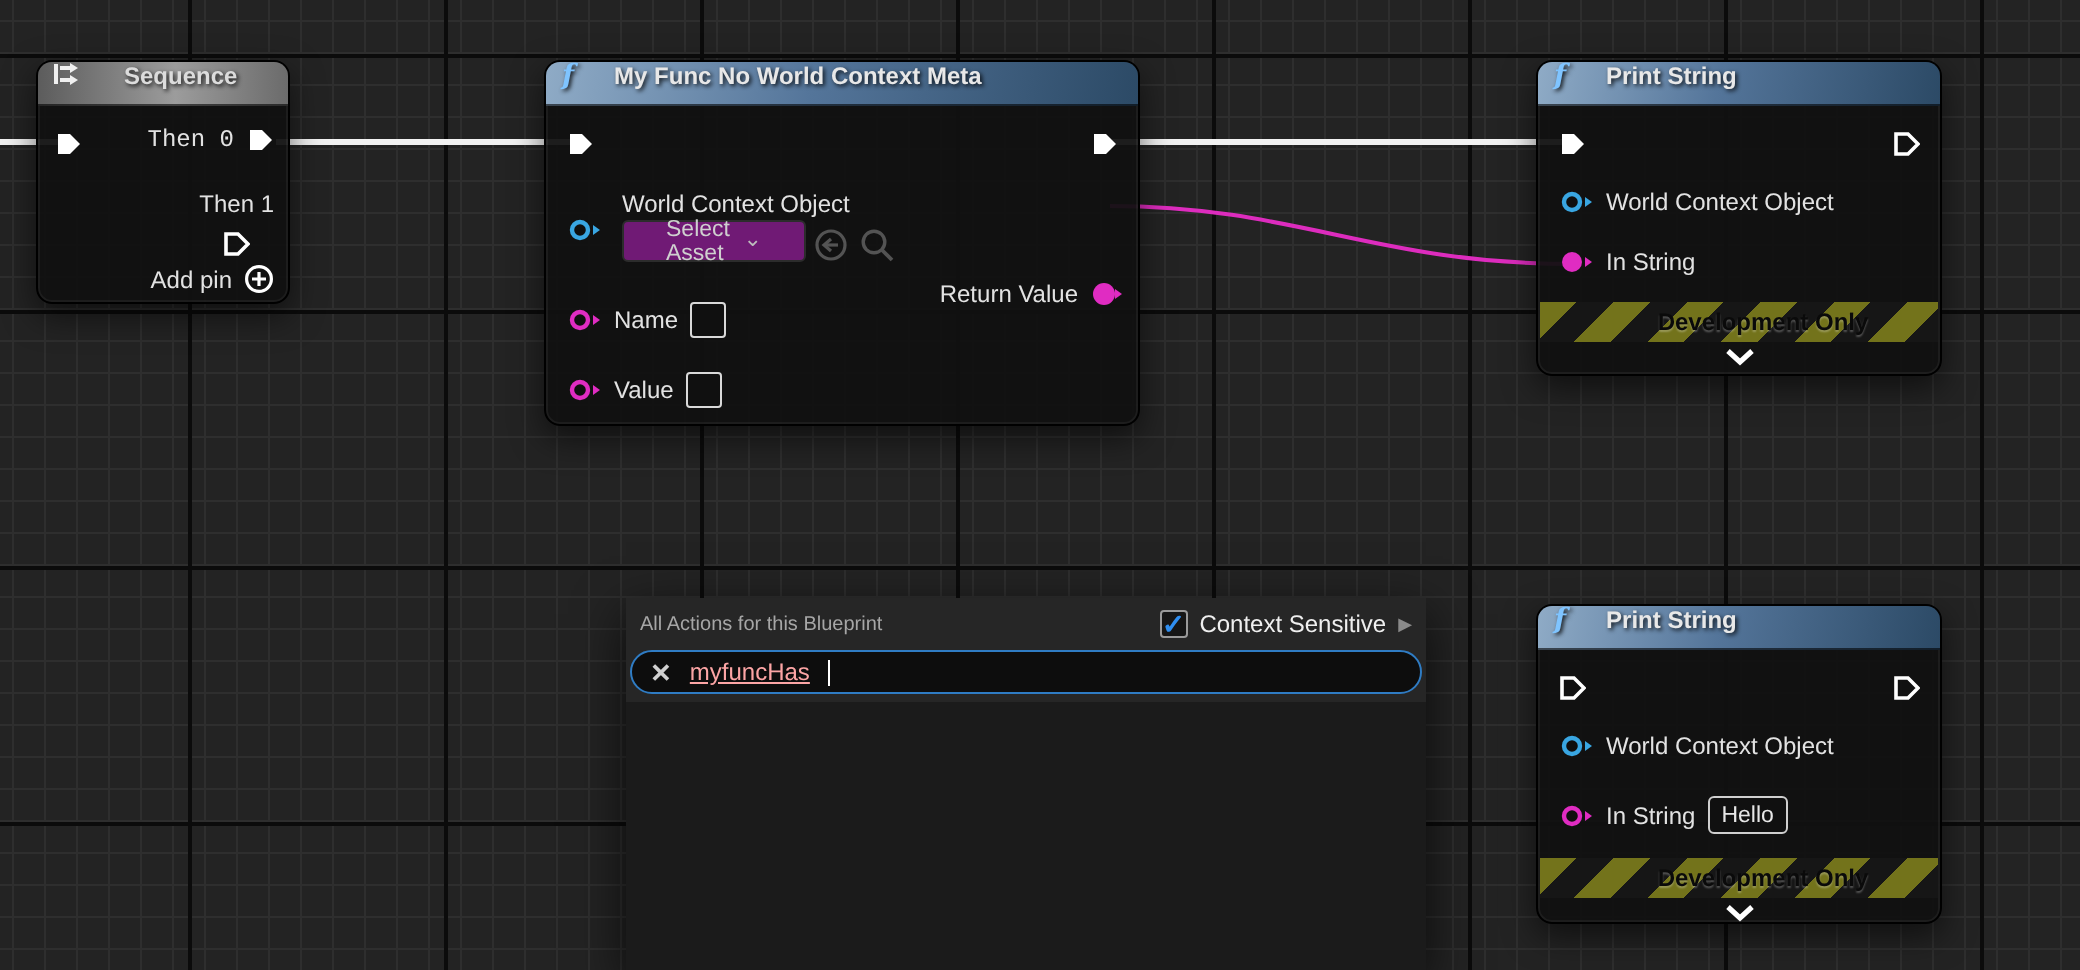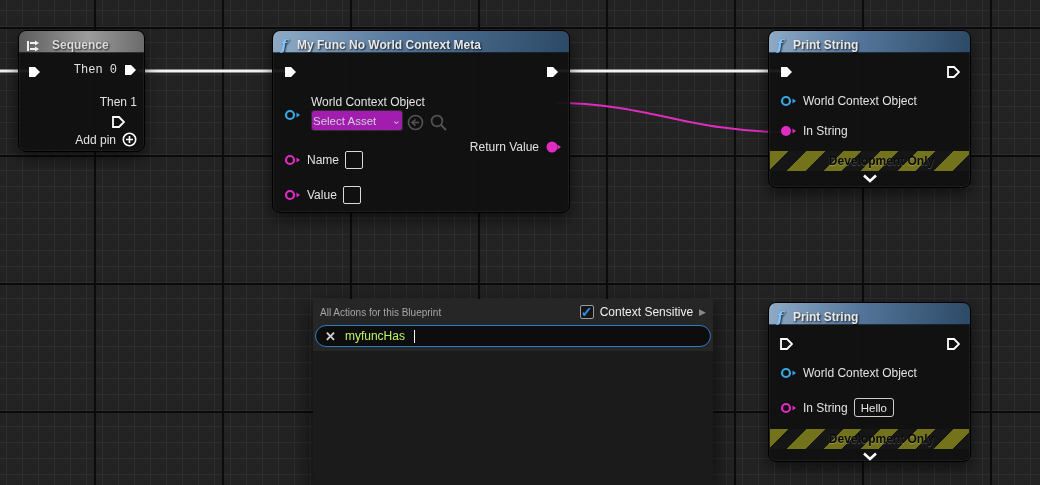--- a/index.html
+++ b/index.html
@@ -25,21 +25,21 @@
   .node {
     position:absolute; z-index:2;
     background:rgba(17,17,17,0.95);
     border:1px solid #000;
     border-radius:8px;
     box-shadow:0 6px 16px rgba(0,0,0,.55), inset 0 0 0 1px rgba(255,255,255,.05);
   }
   .node-header {
     position:absolute; top:0; left:0; right:0; height:22px;
     border-radius:7px 7px 0 0;
-    display:flex; align-items:flex-end; gap:10px; padding:0 8px;
+    display:flex; align-items:flex-start; gap:20px; padding:0 8px;
     font-size:12px; font-weight:bold; color:#e8e8e8;
     text-shadow:1px 1px 2px rgba(0,0,0,.85);
     border-bottom:1px solid rgba(0,0,0,.6);
   }
   .hdr-blue { background:linear-gradient(100deg,#8fabc6 0%,#54759a 45%,#2c4a66 100%); }
   .hdr-gray { background:linear-gradient(to right,#5c5c5c 0%,#9c9c9c 55%,#6b6b6b 100%); color:#dcdcdc; }
   .f-icon {
     font-family:"DejaVu Serif", serif; font-style:italic; font-weight:bold;
     color:#7fc4ff; font-size:14px; line-height:1;
   }
@@ -54,24 +54,24 @@
   }
   .pin-box-text {
     min-width:30px; height:19px; background:#101010;
     border:1px solid #cfcfcf; border-radius:3px;
     font-size:11.5px; color:#e6e6e6; display:flex; align-items:center;
     justify-content:center; padding:0 6px;
   }
 
   
   .select-btn {
-    width:92px; height:21px; background:#a21caf; border-radius:3px;
+    width:92px; height:21px; background:#701a75; border-radius:3px;
     border:1px solid #2c2c2c;
     display:flex; align-items:center; justify-content:space-between;
-    padding:0 1px; font-size:11.5px; color:#cfcfcf;
+    padding:0 21px; font-size:11.5px; color:#cfcfcf;
   }
   .dim-icon { opacity:.55; }
 
   
   .dev-banner {
     position:absolute; left:1px; right:1px; height:20px;
     background:repeating-linear-gradient(135deg,#73731b 0 13px,#161616 13px 26px);
     display:flex; align-items:center; justify-content:center;
     font-size:12px; font-weight:bold; color:#0a0a0a;
     text-shadow:0 1px 1px rgba(255,255,255,.28);
@@ -91,21 +91,21 @@
     border-radius:2px; display:flex; align-items:center; justify-content:center;
     color:#2f8ef0; font-size:14px; font-weight:bold; line-height:1;
   }
   .cs-label { color:#efefef; font-size:12px; }
   .cs-arrow { color:#8a8a8a; font-size:9px; }
   .search-pill {
     position:absolute; left:2px; right:2px; top:26px; height:22px;
     border:1px solid #2f7cc4; border-radius:11px; background:#0d0d0d;
     display:flex; align-items:center; padding:0 9px; gap:9px;
   }
-  .search-text { color:#bef264; font-size:12px; }
+  .search-text { color:#fca5a5; font-size:12px;text-decoration:underline; }
   .caret { width:1.5px; height:13px; background:#fff; }
   .clear-x { color:#cfcfcf; font-size:13px; font-weight:bold; line-height:1; }
   .popup-list { position:absolute; left:0; right:0; top:52px; bottom:0; background:#1b1b1b; }
 </style>
 </head>
 <body>
 
 <div class="canvas">
 
   <svg class="wires" width="1040" height="485">

